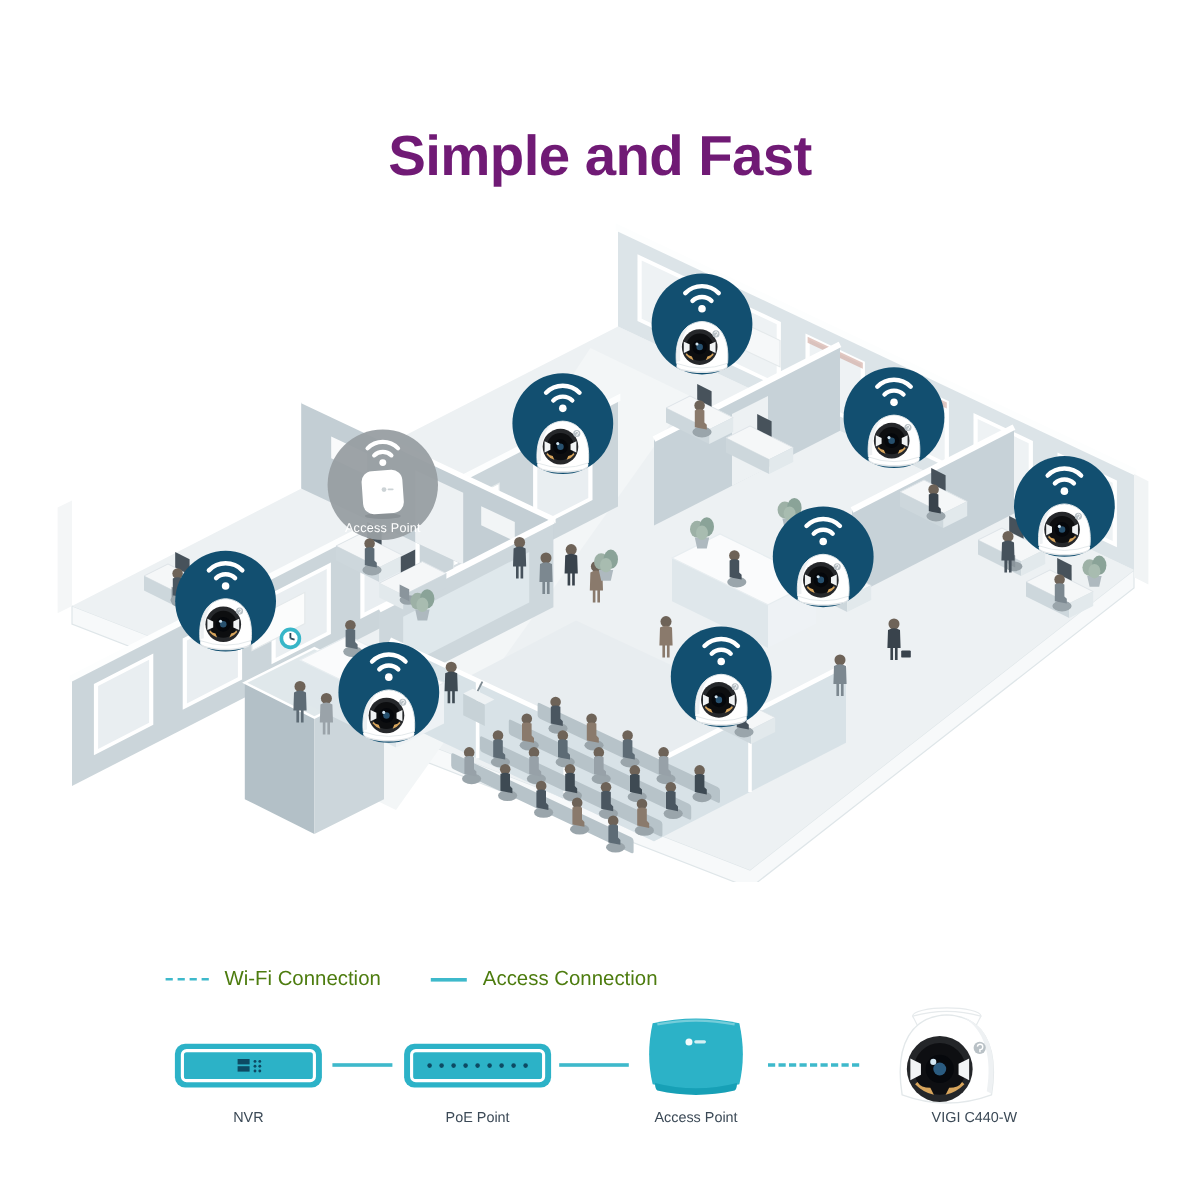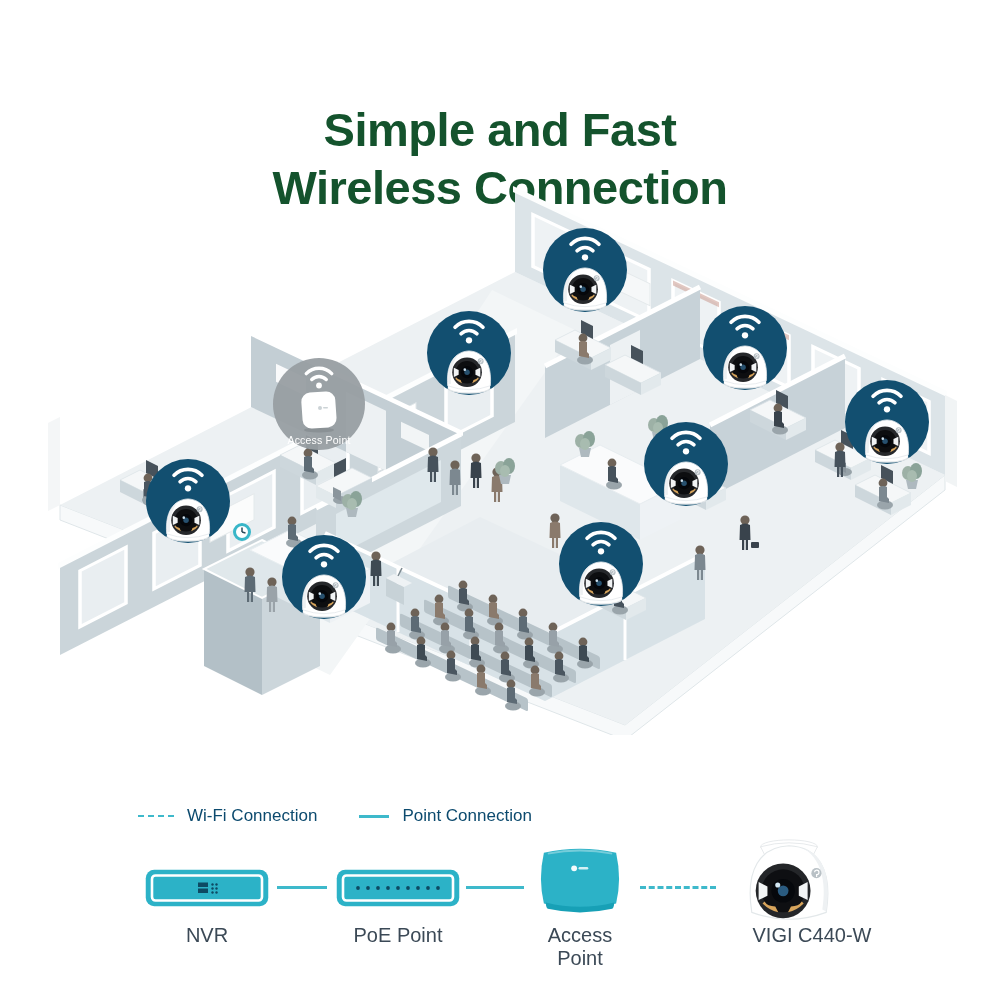--- a/index.html
+++ b/index.html
@@ -1,37 +1,37 @@
 <!DOCTYPE html>
 <html><head>
 <meta charset="utf-8">
 <style>
   html,body{margin:0;padding:0;background:#fff;}
   .page{position:relative;width:1000px;height:1000px;background:#fff;overflow:hidden;
         font-family:"Liberation Sans",sans-serif;}
   .title{position:absolute;top:70px;left:0;width:1000px;text-align:center;
-         font-size:47px;font-weight:700;color:#14532d;line-height:58px;letter-spacing:-0.5px;}
+         font-size:47px;font-weight:700;color:#701a75;line-height:58px;letter-spacing:-0.5px;}
   .scene{position:absolute;top:150px;left:0;width:1000px;height:585px;}
   .office-svg{position:absolute;top:0;left:0;}
   
   .badge{position:absolute;width:84px;height:84px;border-radius:50%;background:#124f70;
          display:flex;flex-direction:column;align-items:center;box-sizing:border-box;}
   .badge svg{display:block;}
   .wifi-sm{margin-top:7px;}
   .cam-sm{margin-top:-1px;}
   .ap-badge{width:92px;height:92px;background:rgba(152,158,162,0.95);}
   .ap-label{color:#fff;font-size:10.5px;margin-top:1px;letter-spacing:.2px;white-space:nowrap;}
   
   .legend{position:absolute;top:806px;left:138px;display:flex;align-items:center;
-          color:#0c4a6e;font-size:17px;}
+          color:#4d7c0f;font-size:17px;}
   .seg-dash{width:36px;height:0;border-top:2.5px dashed #3eb9cb;margin-right:13px;}
   .seg-solid{width:30px;height:0;border-top:3px solid #3eb9cb;margin:0 13px 0 42px;}
   
   .dev{position:absolute;}
-  .dev-label{position:absolute;top:924px;text-align:center;color:#3b4956;font-size:20px;}
+  .dev-label{position:absolute;top:924px;text-align:center;color:#3b4956;font-size:12px;}
   .conn{position:absolute;top:886px;height:0;}
   .conn-wired{border-top:3px solid #3eb9cb;}
   .conn-wifi{border-top:3px dashed #3eb9cb;}
 </style>
 </head>
 <body>
 
 <svg width="0" height="0" style="position:absolute">
   <defs>
     <symbol id="wifi" viewBox="0 0 40 28" overflow="visible">
@@ -134,21 +134,21 @@
       <path d="M-6 0 L6 0 L4 9 L-4 9 Z" fill="#aeb9bf"></path>
       <ellipse cx="-4" cy="-7" rx="6" ry="7" fill="#9db1a6"></ellipse>
       <ellipse cx="4" cy="-9" rx="6" ry="8" fill="#8aa398"></ellipse>
       <ellipse cx="0" cy="-4" rx="5" ry="6" fill="#a8bcb0"></ellipse>
     </symbol>
   </defs>
 </svg>
 
 <div class="page">
 
-  <h1 class="title"><span>Simple and Fast</span><br><span>Wireless Connection</span></h1>
+  <h1 class="title"><span>Simple and Fast</span><br></h1>
 
   <div class="scene">
     <svg class="office-svg" width="1000" height="585" viewBox="0 0 1000 585">
 
       <path d="M60 355 L625 575 L945 325 L945 340 L625 590 L60 370 Z" fill="#f7f9fa" stroke="#dfe6e9" stroke-width="1"></path>
 
       <path d="M515 122 L945 325 L625 575 L60 355 Z" fill="#edf1f3"></path>
       <path d="M492 140 L575 180 L330 525 L262 492 Z" fill="#f3f6f7"></path>
       <path d="M325 448 L545 551 L700 470 L480 367 Z" fill="#e8edf0"></path>
 
@@ -409,21 +409,21 @@
         <svg class="cam-sm" width="62" height="52" viewBox="0 0 96 80">
           <use href="#cam"></use>
         </svg>
       </div>
   </div>
 
   <div class="legend">
     <span class="seg-dash"></span>
     <span>Wi-Fi Connection</span>
     <span class="seg-solid"></span>
-    <span>Point Connection</span>
+    <span>Access Connection</span>
   </div>
 
   <div>
     <svg class="dev" style="left:145px;top:869px" width="124" height="38" viewBox="0 0 124 38">
         <use href="#nvr"></use>
       </svg>
     <div class="conn conn-wired" style="left:277px;width:50px"></div>
     <svg class="dev" style="left:336px;top:869px" width="124" height="38" viewBox="0 0 124 38">
         <use href="#poe"></use>
       </svg>

